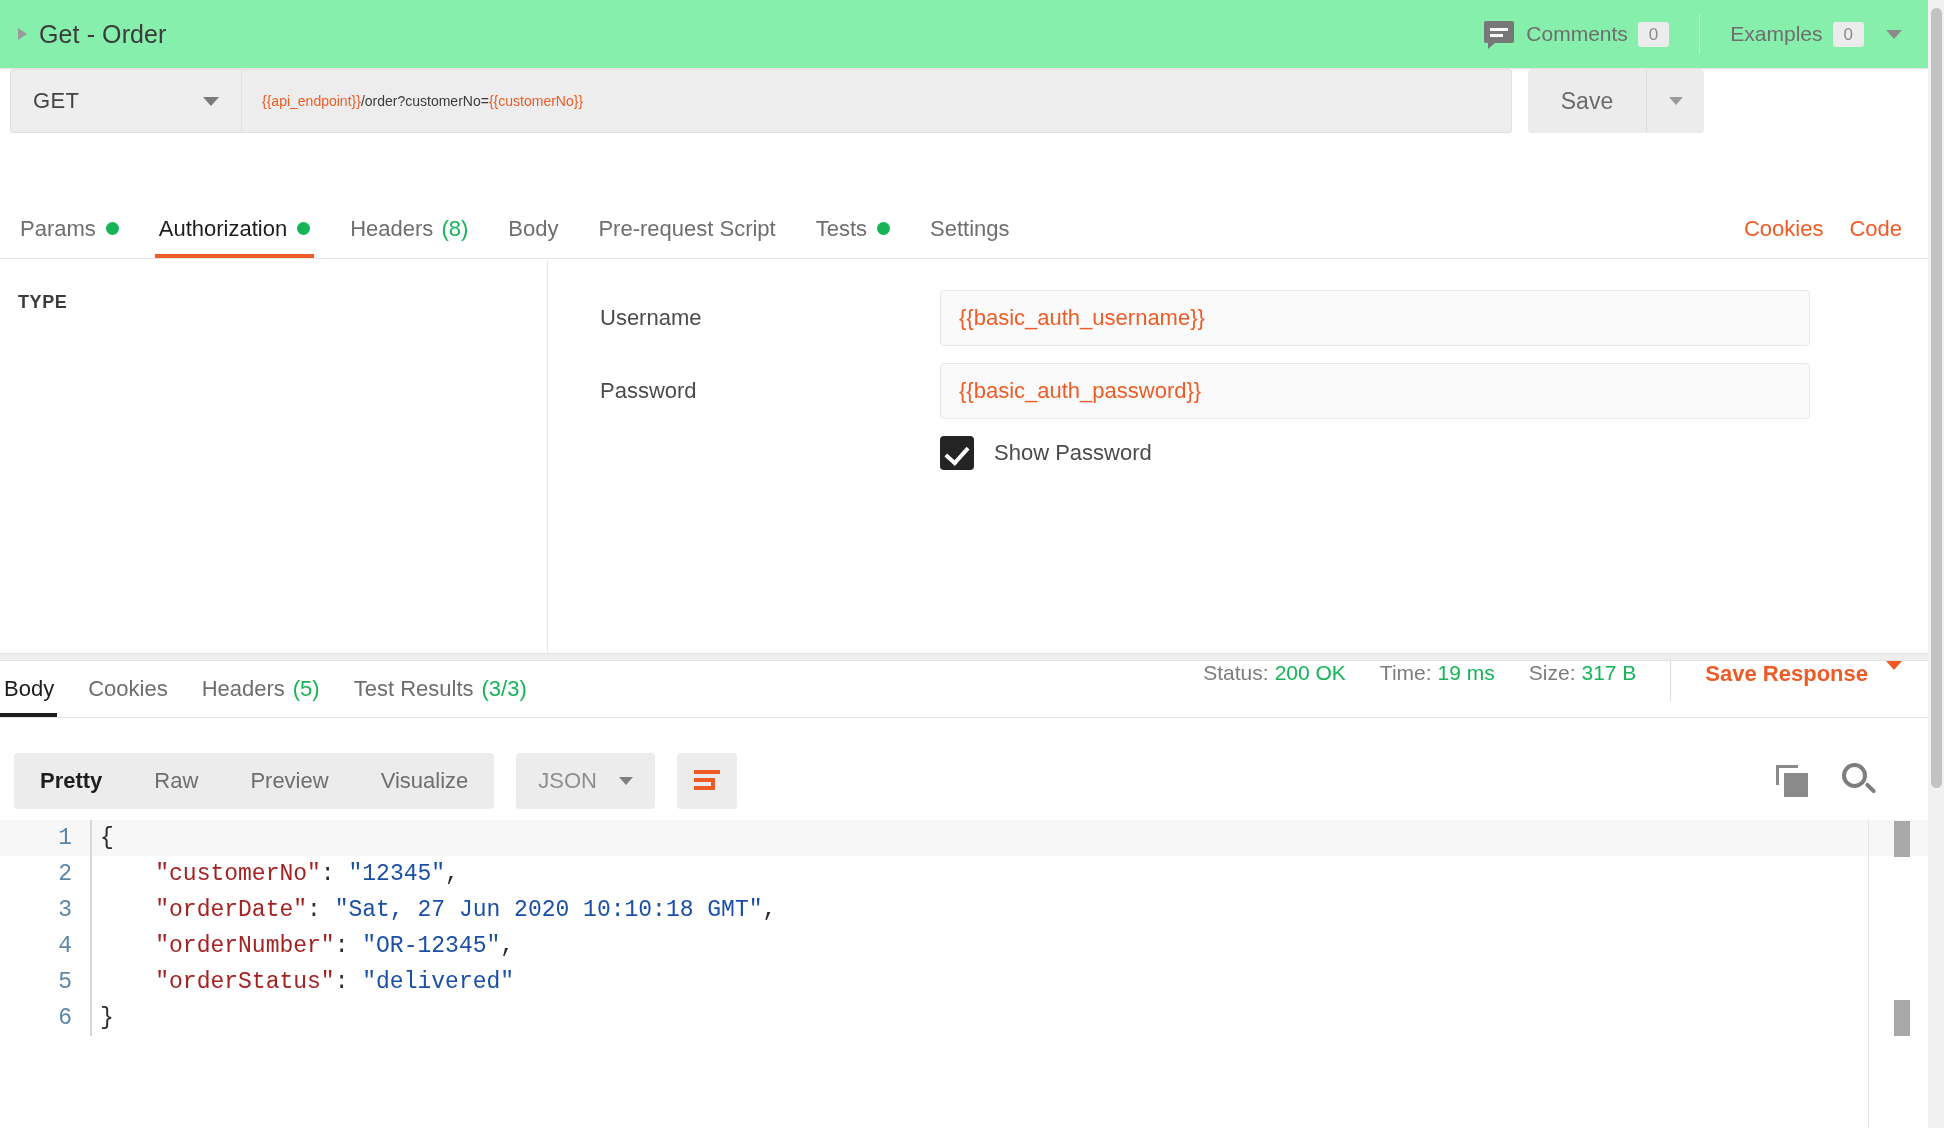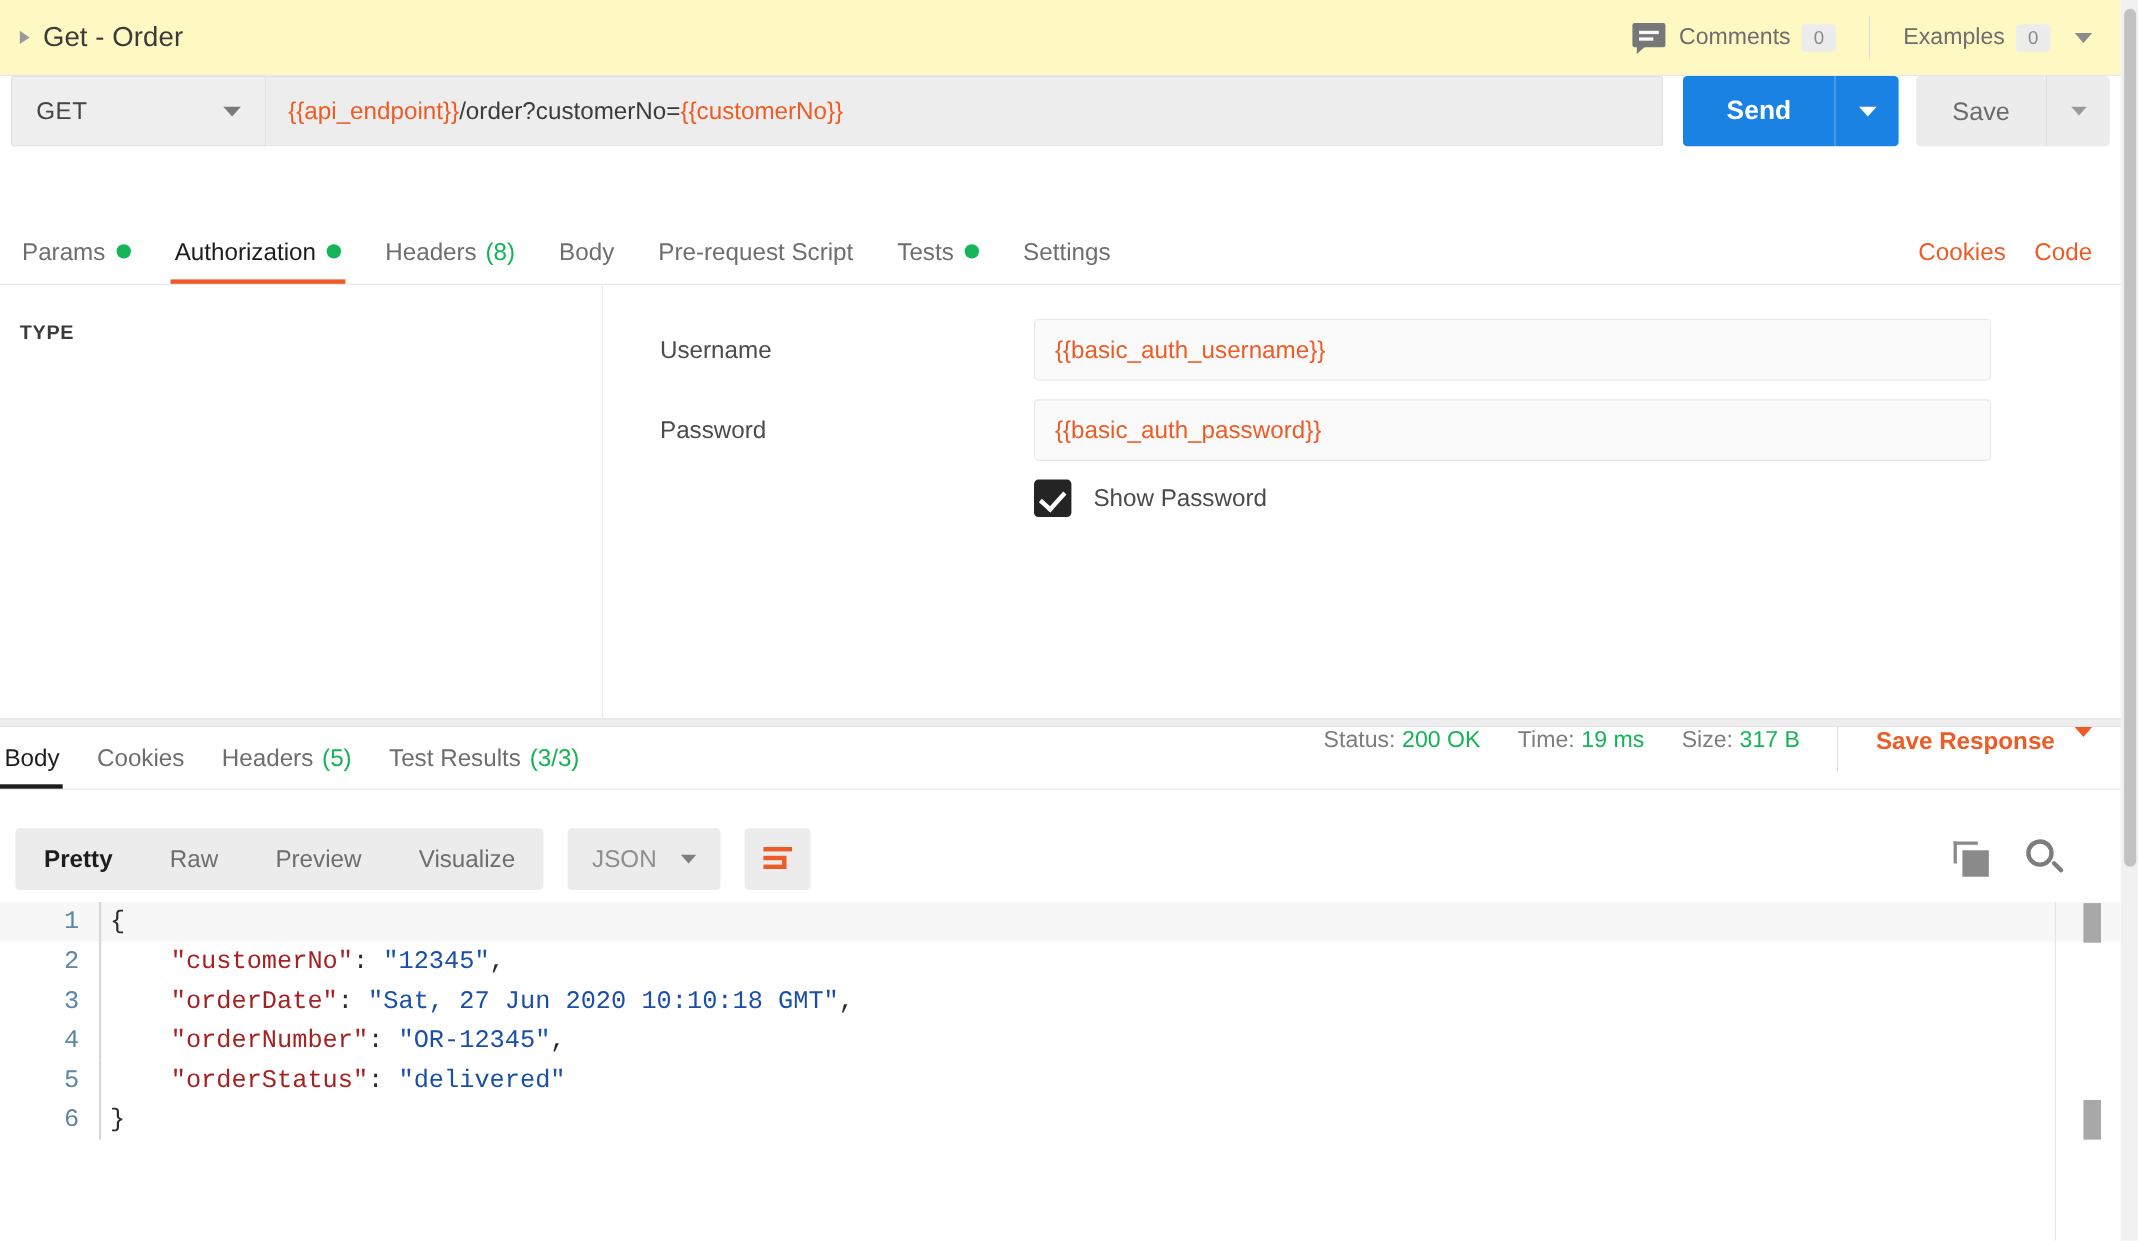--- a/index.html
+++ b/index.html
@@ -15,21 +15,21 @@
     position: relative;
     width: 1944px;
     height: 1128px;
     background: #ffffff;
   }
 
   
   .header {
     position: absolute; left: 0; top: 0;
     width: 1928px; height: 69px;
-    background: #fef9c3;
+    background: #86efac;
     border-bottom: 1px solid #e6e6e6;
     display: flex; align-items: center;
   }
   .header-left { display: flex; align-items: center; padding-left: 18px; }
   .caret-right {
     width: 0; height: 0;
     border-left: 9px solid #9a9a9a;
     border-top: 6px solid transparent;
     border-bottom: 6px solid transparent;
     margin-right: 12px;
@@ -116,21 +116,21 @@
   }
   .url-input {
     flex: 0 0 1270px;
     height: 64px;
     background: #ededed;
     border: 1px solid #e0e0e0;
     border-left: none;
     border-radius: 0 3px 3px 0;
     display: flex; align-items: center;
     padding: 0 20px;
-    font-size: 22px;
+    font-size: 14px;
     overflow: hidden;
     white-space: nowrap;
   }
   .var { color: #ef5b25; }
   .url-plain { color: #3b3b3b; }
   .send-wrap { display: flex; margin-left: 18px; }
   .send-btn {
     width: 138px; height: 64px;
     background: #1a82e2;
     color: #ffffff;
@@ -514,26 +514,20 @@
   <div class="urlbar">
     <div class="method-wrap">
       <span class="method-text">GET</span>
       <span class="method-caret"></span>
     </div>
     <div class="url-input">
       <span class="var">{{api_endpoint}}</span>
         <span class="url-plain">/order?customerNo=</span>
         <span class="var">{{customerNo}}</span>
     </div>
-    <div class="send-wrap">
-      <div class="send-btn">Send</div>
-      <div class="send-caret-btn">
-        <span class="caret-white"></span>
-      </div>
-    </div>
     <div class="save-wrap">
       <div class="save-btn">Save</div>
       <div class="save-caret-btn">
         <span class="caret-gray-sm"></span>
       </div>
     </div>
   </div>
 
   <div class="req-tabs">
     <div class="rtab">

